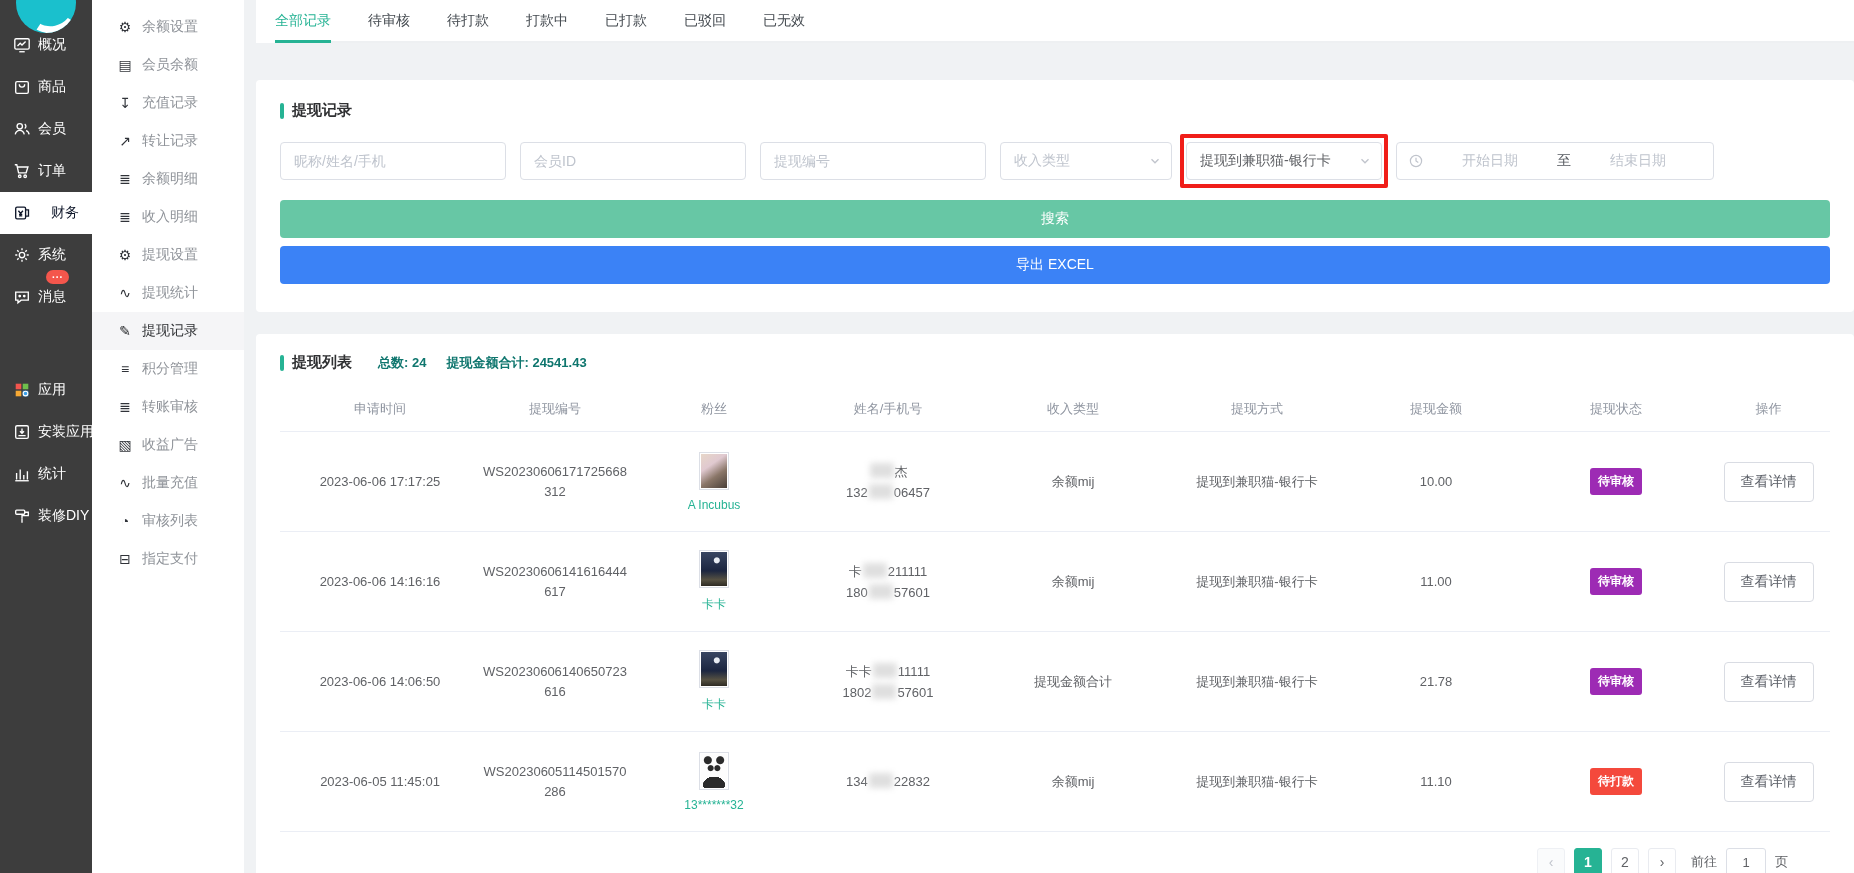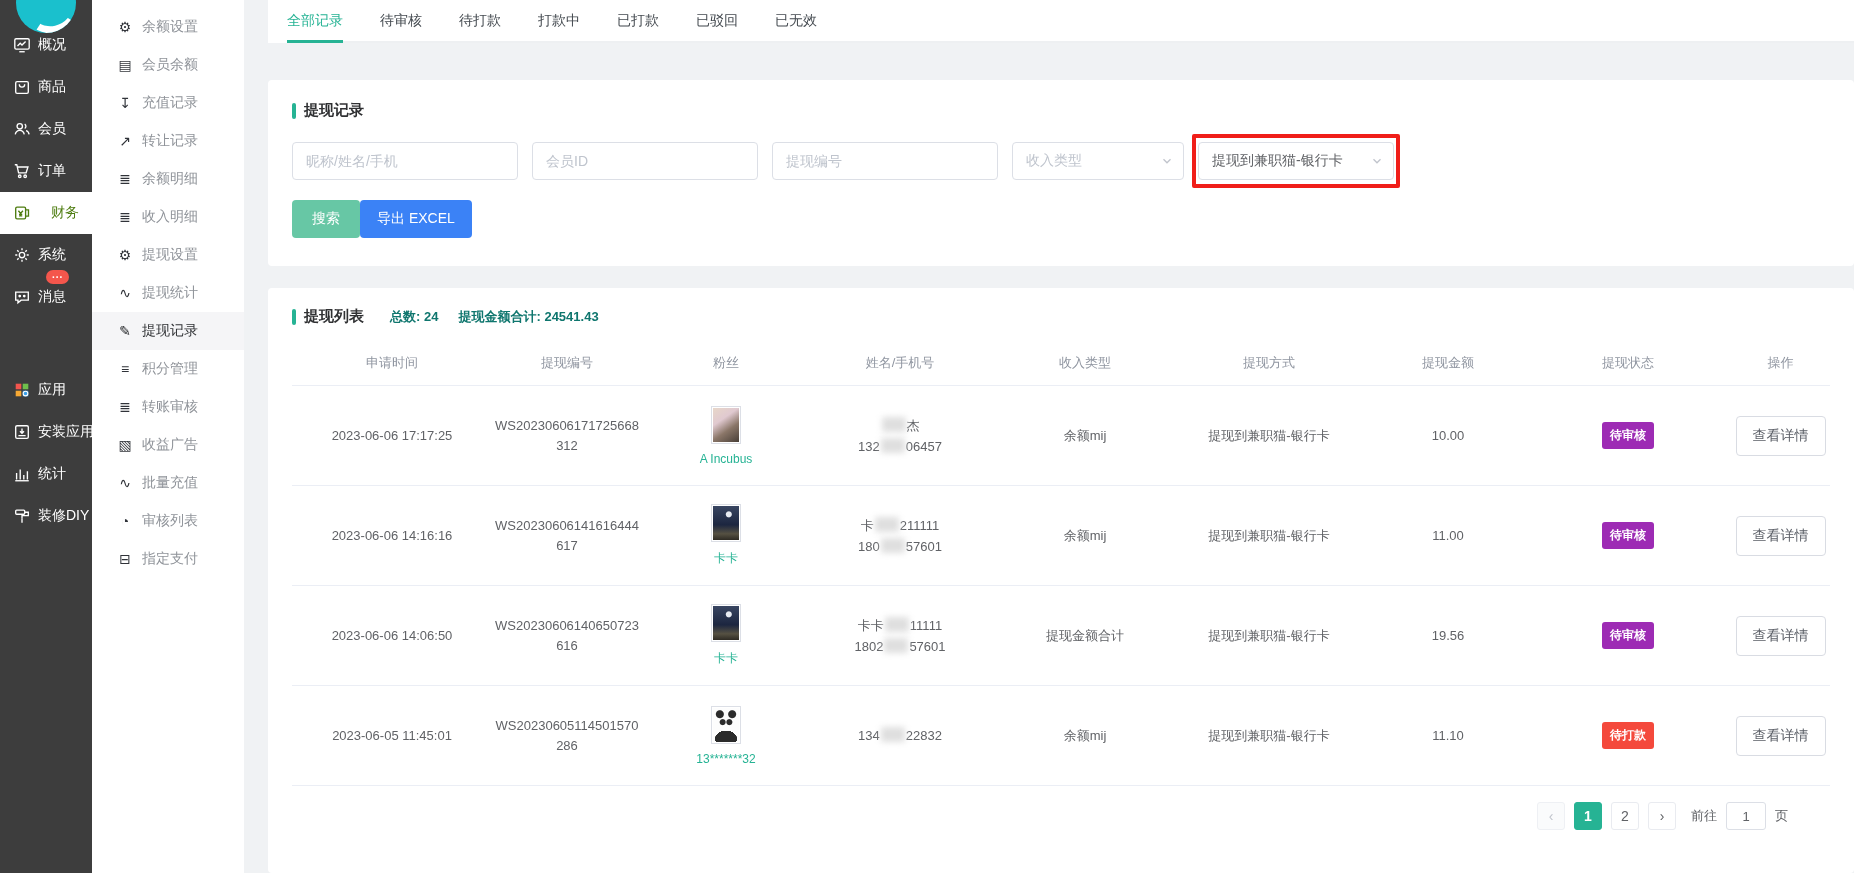--- a/index.html
+++ b/index.html
@@ -7,35 +7,35 @@
   html,body{width:1854px;height:873px;overflow:hidden;}
   body{font-family:"Liberation Sans","DejaVu Sans",sans-serif;background:#f0f2f4;color:#303133;}
   .app{display:flex;width:1854px;height:873px;}
 
   
   .rail{width:92px;background:#3d3d3d;flex-shrink:0;position:relative;}
   .logo{position:absolute;top:-27px;left:16px;width:60px;height:60px;border-radius:50%;background:#1ac0cd;overflow:hidden;cursor:pointer;}
   .logo::after{content:'';position:absolute;left:10px;top:16px;width:38px;height:30px;border:7px solid transparent;border-bottom-color:#fff;border-radius:50%;transform:rotate(-12deg);}
   .rail-nav{padding-top:24px;}
   .rail-item{height:42px;display:flex;align-items:center;padding-left:13px;gap:7px;color:#fff;font-size:14px;cursor:pointer;position:relative;white-space:nowrap;}
-  .rail-item.active{background:#fff;color:#4d7c0f;gap:20px;}
+  .rail-item.active{background:#fff;color:#0f172a;gap:20px;}
   .rail-item.gap{margin-top:51px;}
   .rail-icon{display:flex;}
   .rail-icon svg{width:18px;height:18px;display:block;}
   .rail-badge{position:absolute;top:-6px;left:46px;background:#f4564c;color:#fff;border-radius:10px;padding:2px 6px 6px;font-size:10px;line-height:6px;letter-spacing:1px;font-weight:bold;}
 
   
   .submenu{width:152px;background:#fff;flex-shrink:0;padding-top:8px;}
   .sub-item{height:38px;display:flex;align-items:center;gap:9px;padding-left:25px;font-size:14px;color:#8f9399;cursor:pointer;white-space:nowrap;}
   .sub-icon{color:#303339;font-size:14px;width:16px;text-align:center;line-height:1;}
   .sub-item.active{background:#f5f5f7;color:#2f3134;}
   .sub-item.active .sub-icon{color:#1f2124;}
 
   
-  .main{flex:1;display:flex;flex-direction:column;padding-left:24px;background:#f0f2f4;min-width:0;}
+  .main{flex:1;display:flex;flex-direction:column;padding-left:12px;background:#f0f2f4;min-width:0;}
   .tabbar{background:#fff;padding-left:19px;}
   .tabs{display:flex;gap:37px;border-bottom:2px solid #eef0f2;height:43px;}
   .tab{font-size:14px;color:#43494f;display:flex;align-items:center;position:relative;cursor:pointer;}
   .tab.active{color:var(--accent);}
   .tab.active::after{content:'';position:absolute;left:0;right:0;bottom:-2px;height:3px;background:var(--accent);}
 
   .card{background:#fff;border-radius:4px;}
   .filter-card{margin-top:37px;padding:21px 24px 28px;}
   .sec-title{display:flex;align-items:center;gap:8px;font-size:15px;font-weight:bold;color:#303133;}
   .bar{width:4px;height:16px;background:var(--accent);border-radius:2px;}
@@ -47,21 +47,21 @@
   .select.wide{width:196px;}
   .sel-text{flex:1;white-space:nowrap;}
   .sel-text.placeholder{color:#bfc4cd;}
   .sel-text.value{color:#606266;}
   .highlight{position:relative;}
   .redbox{position:absolute;top:-9px;bottom:-9px;left:-7px;right:-7px;border:4px solid #f01e19;border-radius:2px;pointer-events:none;}
   .daterange{width:318px;height:38px;border:1px solid #dcdfe6;border-radius:4px;display:flex;align-items:center;padding:0 12px;gap:4px;font-size:14px;background:#fff;cursor:pointer;}
   .dr-ph{color:#bfc4cd;flex:1;text-align:center;white-space:nowrap;}
   .dr-to{color:#55595f;}
 
-  .btn-row{margin-top:20px;display:flex;gap:0;}
+  .btn-row{margin-top:20px;display:flex;gap:8px;flex-direction:column;}
   .btn{height:38px;border:none;border-radius:4px;color:#fff;font-size:14px;padding:0 20px;cursor:pointer;font-family:inherit;}
   .btn.search{background:#67c7a5;}
   .btn.export{background:#3b82f6;padding:0 17px;}
 
   .list-card{margin-top:22px;padding:19px 24px 0;flex:1;display:flex;flex-direction:column;}
   .list-head{display:flex;align-items:center;gap:26px;}
   .totals{font-size:13px;color:#0f766e;font-weight:bold;display:flex;gap:20px;}
 
   .table{margin-top:14px;}
   .thead,.trow{display:grid;grid-template-columns:200px 150px 168px 180px 190px 178px 180px 180px 125px;align-items:center;text-align:center;}
@@ -296,20 +296,29 @@
           <svg width="12" height="12" viewBox="0 0 12 12">
               <path d="M2.5 4.3 L6 7.8 L9.5 4.3" fill="none" stroke="#c0c4cc" stroke-width="1.3"></path>
             </svg>
         </div>
         <div class="select wide highlight">
           <span class="sel-text value">提现到兼职猫-银行卡</span>
           <svg width="12" height="12" viewBox="0 0 12 12">
               <path d="M2.5 4.3 L6 7.8 L9.5 4.3" fill="none" stroke="#c0c4cc" stroke-width="1.3"></path>
             </svg>
           <span class="redbox" style="border-color: rgb(240, 30, 25);"></span>
+        </div>
+        <div class="daterange">
+          <svg width="14" height="14" viewBox="0 0 14 14">
+              <circle cx="7" cy="7" r="5.6" fill="none" stroke="#c0c4cc" stroke-width="1.2"></circle>
+              <path d="M7 3.8V7l2.3 1.5" fill="none" stroke="#c0c4cc" stroke-width="1.2"></path>
+            </svg>
+          <span class="dr-ph">开始日期</span>
+          <span class="dr-to">至</span>
+          <span class="dr-ph">结束日期</span>
         </div>
       </div>
       <div class="btn-row">
         <button class="btn search">搜索</button>
         <button class="btn export">导出 EXCEL</button>
       </div>
     </section>
 
     <section class="card list-card">
       <div class="list-head">
@@ -385,21 +394,21 @@
               <div>
                 <div class="avatar av-night"></div>
                 <div class="fan-name">卡卡</div>
               </div>
               <div>
                 <div class="nline">卡卡<span class="blurmask"></span>11111</div>
                 <div class="nline">1802<span class="blurmask"></span>57601</div>
               </div>
               <div>提现金额合计</div>
               <div>提现到兼职猫-银行卡</div>
-              <div>19.56</div>
+              <div>21.78</div>
               <div><span class="badge" style="background:#9d2bb4">待审核</span></div>
               <div><button class="detail-btn">查看详情</button></div>
             </div>
             <div class="trow">
               <div>2023-06-05 11:45:01</div>
               <div>
                 <div class="no-line">WS20230605114501570</div>
                 <div class="no-line">286</div>
               </div>
               <div>

